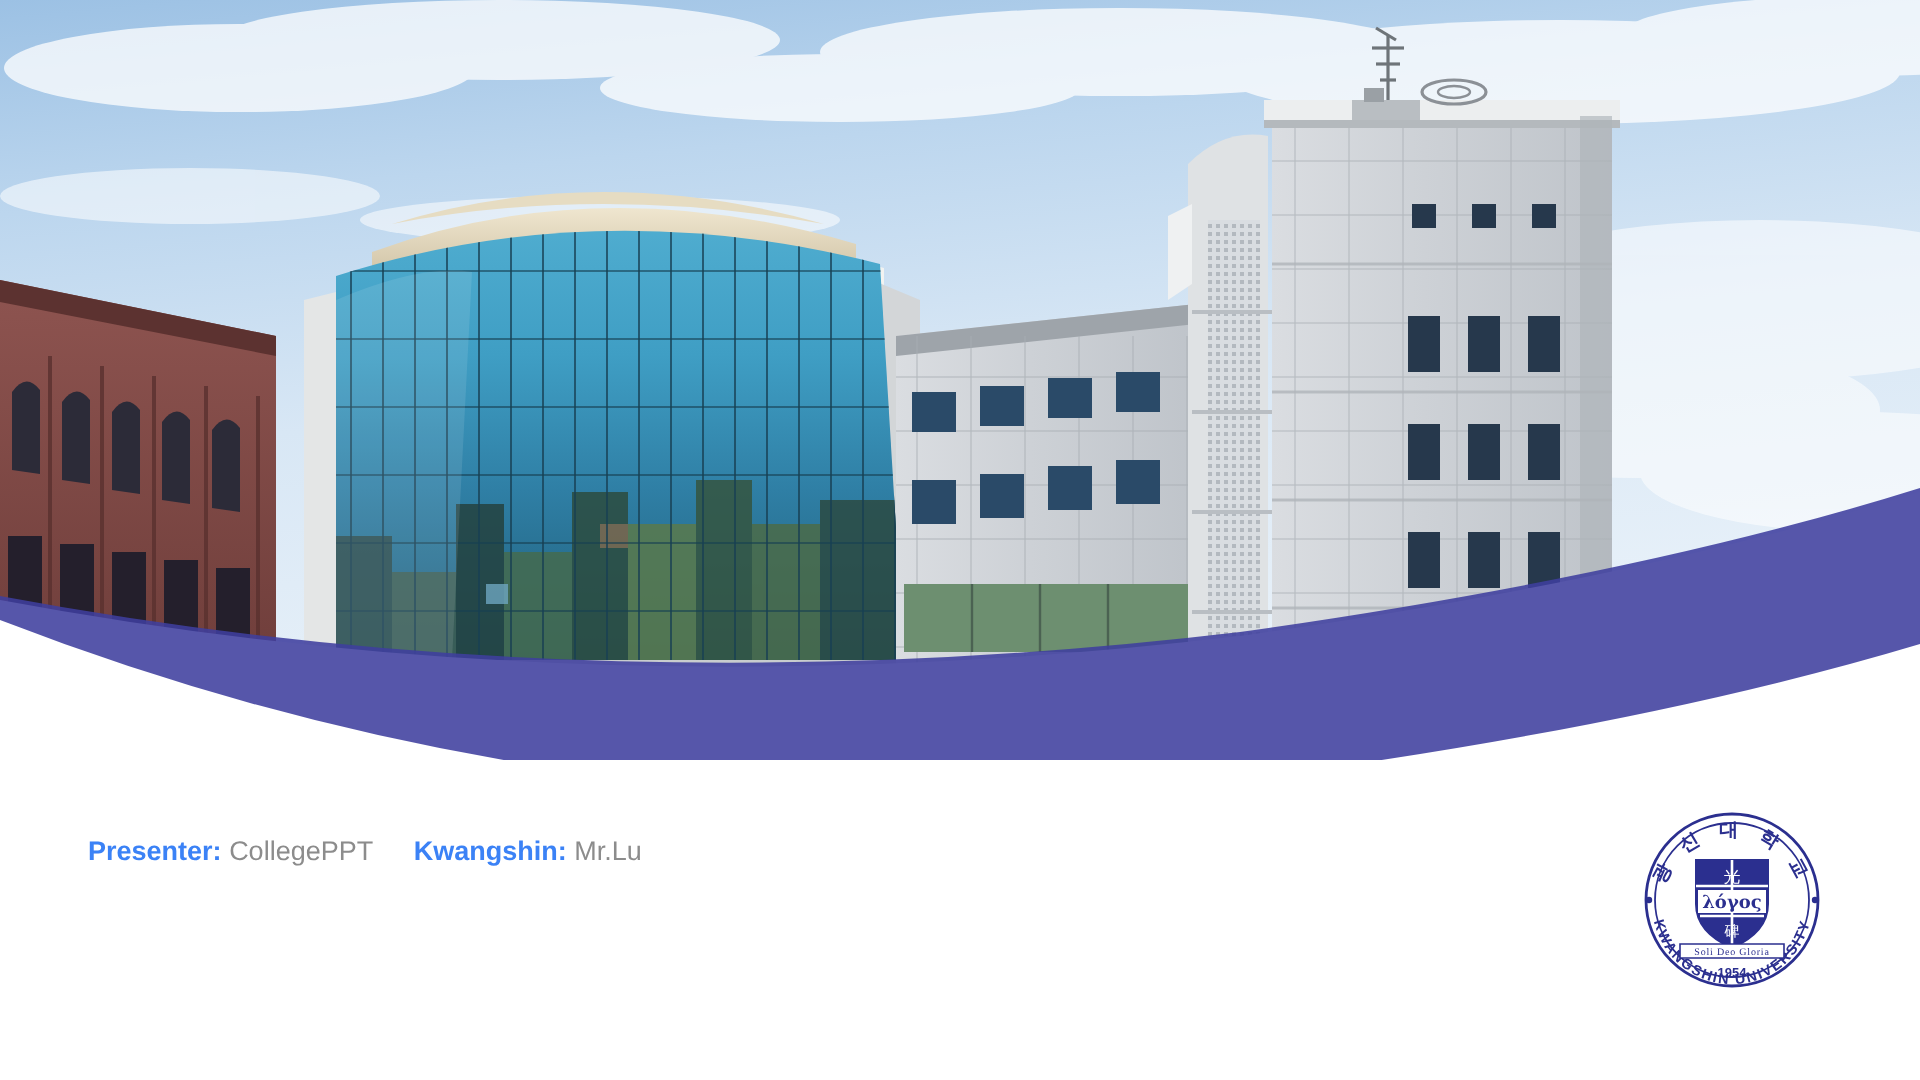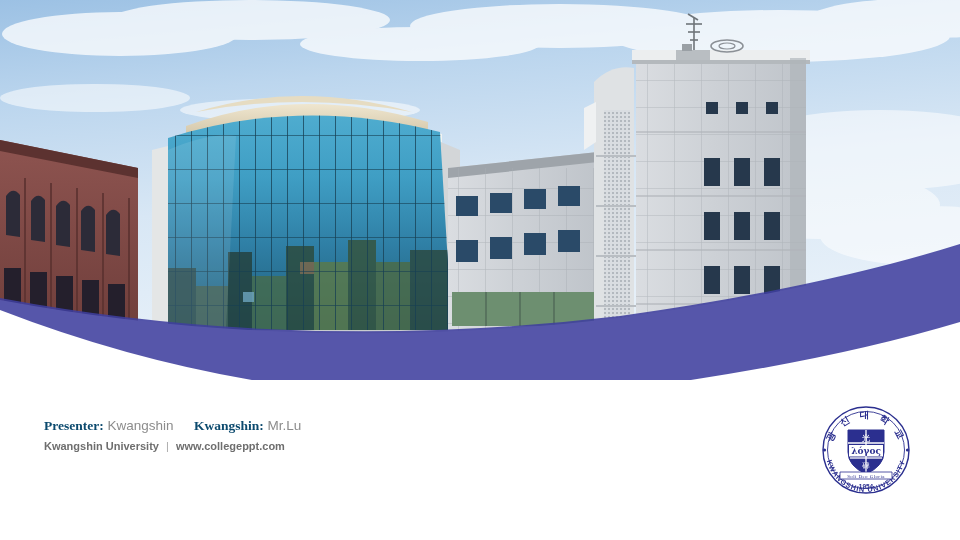--- a/index.html
+++ b/index.html
@@ -55,22 +55,21 @@
     white-space: nowrap;
   }
   #meta-line {
     margin-top: 14px;
     font-size: 13.5px;
     color: #8c8c8c;
     white-space: nowrap;
   }
   #meta-line .lbl {
     font-weight: bold;
-    color: #0c4a6e;
-    font-family: Liberation Serif, serif;
+    color: #3b82f6;
   }
   #meta-line .gap { display: inline-block; width: 13px; }
   #credit-line {
     margin-top: 6px;
     font-size: 11px;
     font-weight: bold;
     color: #6e6e6e;
     white-space: nowrap;
   }
   #credit-line .sep {
@@ -322,31 +321,26 @@
   <div id="ribbon-area">
     <svg width="960" height="150" viewBox="0 0 960 150" xmlns="http://www.w3.org/2000/svg">
       <path d="M0,68 Q300,124 620,86 Q820,58 960,14 L960,92 Q820,134 620,160 Q300,196 0,80 Z" fill="#3f3f9e" opacity="0.88"></path>
     </svg>
   </div>
 
   <div id="title-block">
 
     <div id="meta-line">
       <span class="lbl">Presenter:</span>
-      <span>Kwangshin</span>
+      <span>CollegePPT</span>
       <span class="gap"></span>
       <span class="lbl">Kwangshin:</span>
       <span>Mr.Lu</span>
     </div>
 
-    <div id="credit-line">
-      <span>Kwangshin University</span>
-      <span class="sep">|</span>
-      <span>www.collegeppt.com</span>
-    </div>
   </div>
 
   <div id="logo">
     <svg width="108" height="108" viewBox="0 0 108 108" xmlns="http://www.w3.org/2000/svg">
       <defs>
         <path id="arcTop" d="M18,58 A36,36 0 0 1 90,58" fill="none"></path>
         <path id="arcBottom" d="M14,56 A40,40 0 0 0 94,56" fill="none"></path>
       </defs>
 
       <circle cx="54" cy="54" r="43" fill="#ffffff" stroke="#2b2f8f" stroke-width="1.4"></circle>

